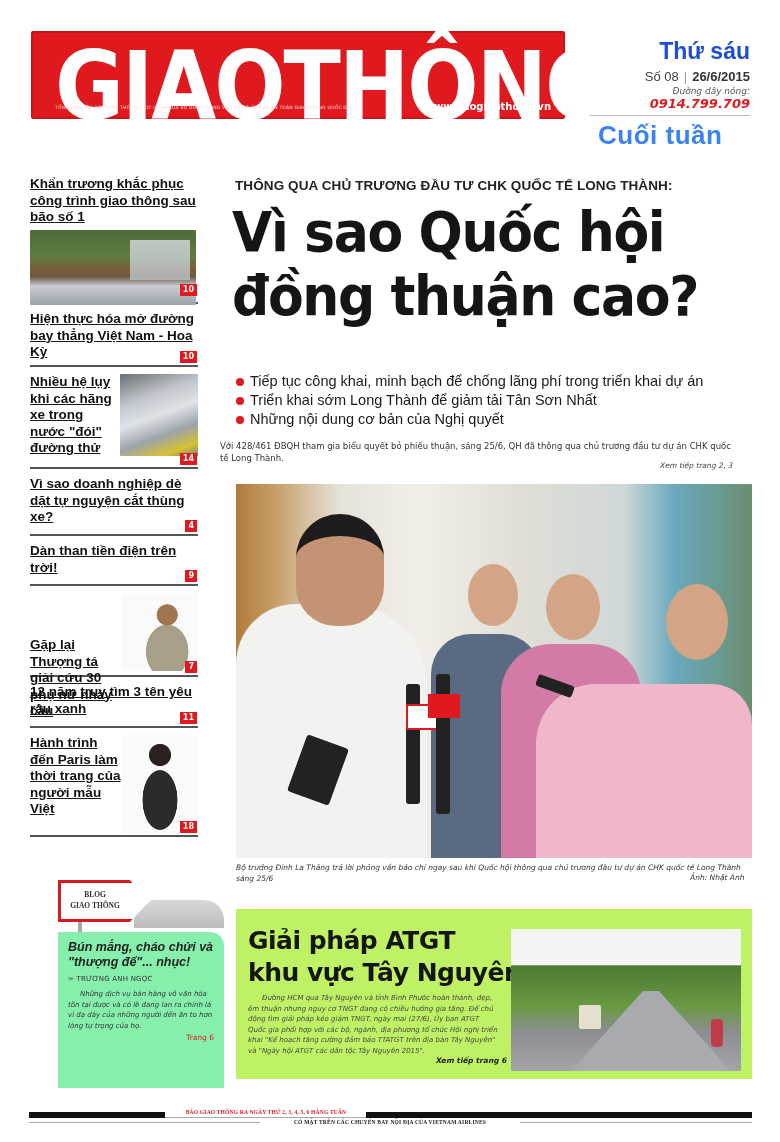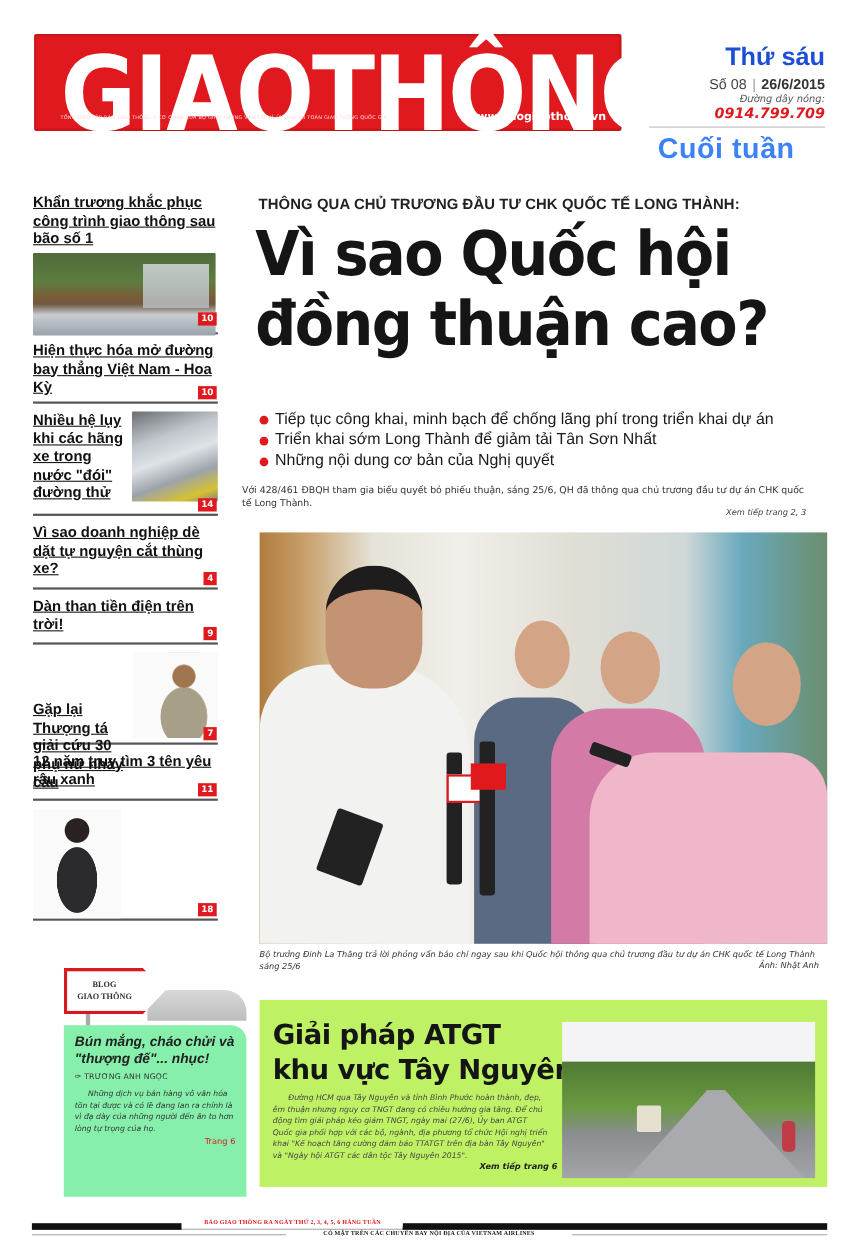--- a/index.html
+++ b/index.html
@@ -245,20 +245,21 @@
   <div class="left-item with-thumb" style="height:84px;">
     <div class="left-title" style="width:94px;margin-top:44px;">Gặp lại Thượng tá giải cứu 30 phụ nữ nhảy cầu</div>
     <div class="thumb thumb-man"></div>
     <span class="page-badge">7</span>
   </div>
   <div class="left-item" style="height:44px;">
     <div class="left-title">12 năm truy tìm 3 tên yêu râu xanh</div>
     <span class="page-badge">11</span>
   </div>
   <div class="left-item with-thumb" style="height:102px;">
+    <div class="left-title" style="width:96px;">Hành trình đến Paris làm thời trang của người mẫu Việt</div>
     <div class="thumb thumb-model"></div>
     <span class="page-badge">18</span>
   </div>
 </div>
 
 <div class="abs blog">
   <div class="blog-road"></div>
   <div class="blog-post"></div>
   <div class="blog-arrow"></div>
   <div class="blog-sign-inner">

